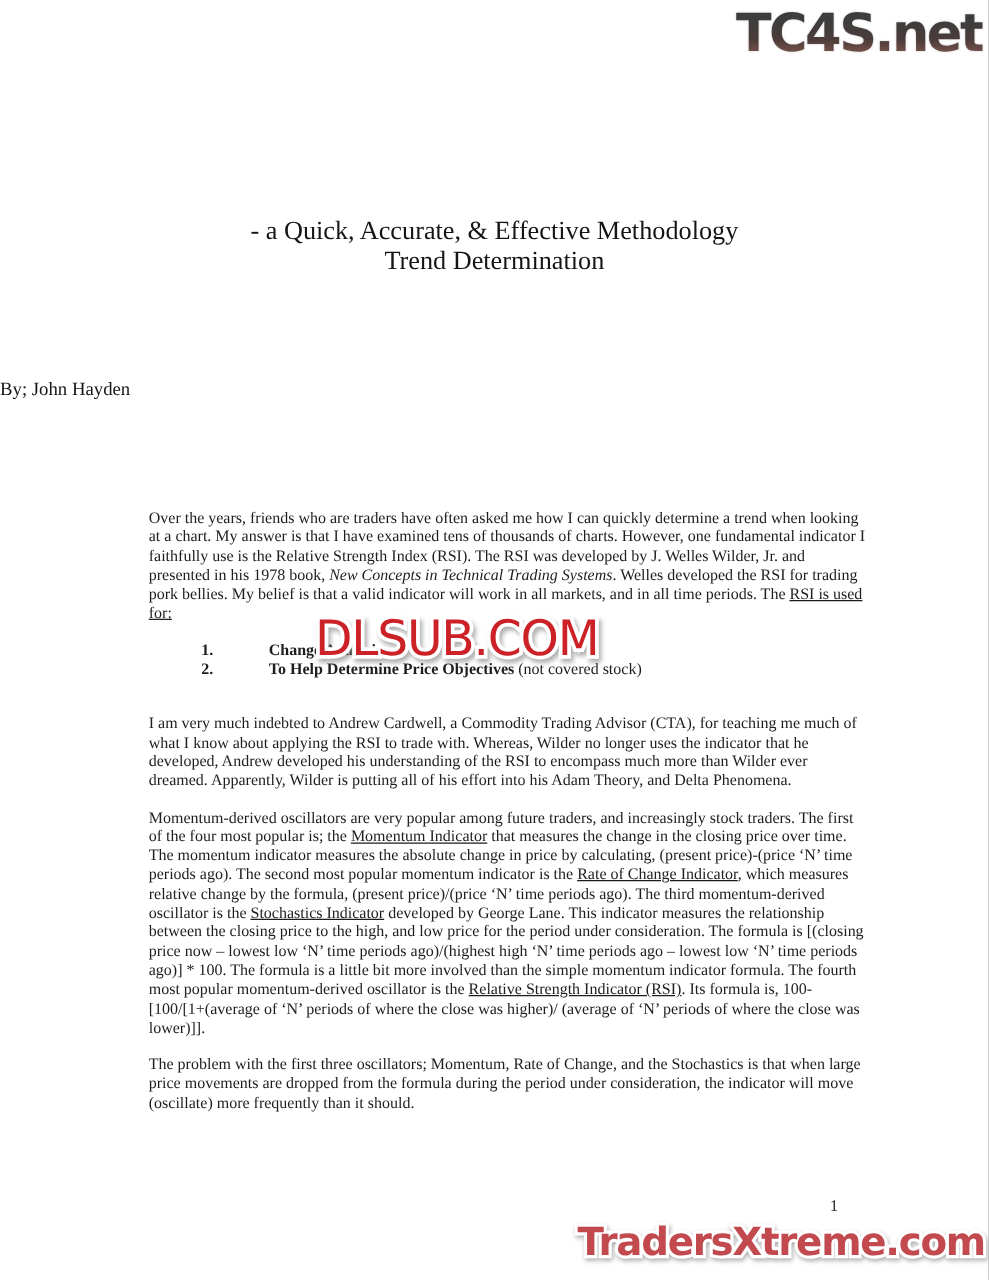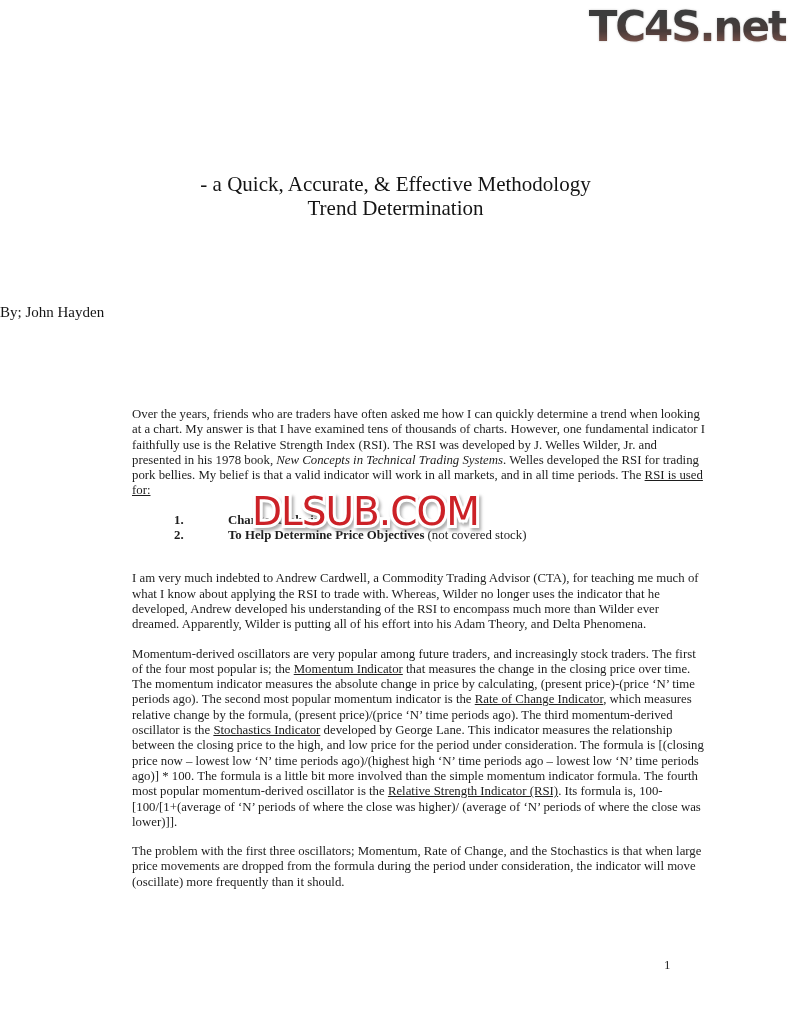--- a/index.html
+++ b/index.html
@@ -49,21 +49,21 @@
     right: 0;
     text-align: left;
     font-size: 15px;
     color: #151515;
   }
 
   
   .content {
     position: absolute;
     top: 407px;
-    left: 132px;
+    left: 119px;
     width: 575px;
     font-size: 12.8px;
     line-height: 15.3px;
     text-align: left;
   }
   .para { margin-bottom: 14px; }
   .italic { font-style: italic; }
   .underline { text-decoration: underline; }
   .bold { font-weight: bold; }
 
@@ -147,14 +147,15 @@
 
     <p class="para"><span>The problem with the first three oscillators; Momentum, Rate of Change, and the Stochastics is that when large price movements are dropped from the formula during the period under consideration, the indicator will move (oscillate) more frequently than it should.</span></p>
 
 
   </div>
 
   <div class="dlsub-watermark">DLSUB.COM</div>
 
   <div class="page-number">1</div>
 
+  <div class="tradersxtreme-logo">TradersXtreme.com</div>
 
 </div>
 
 </body></html>

